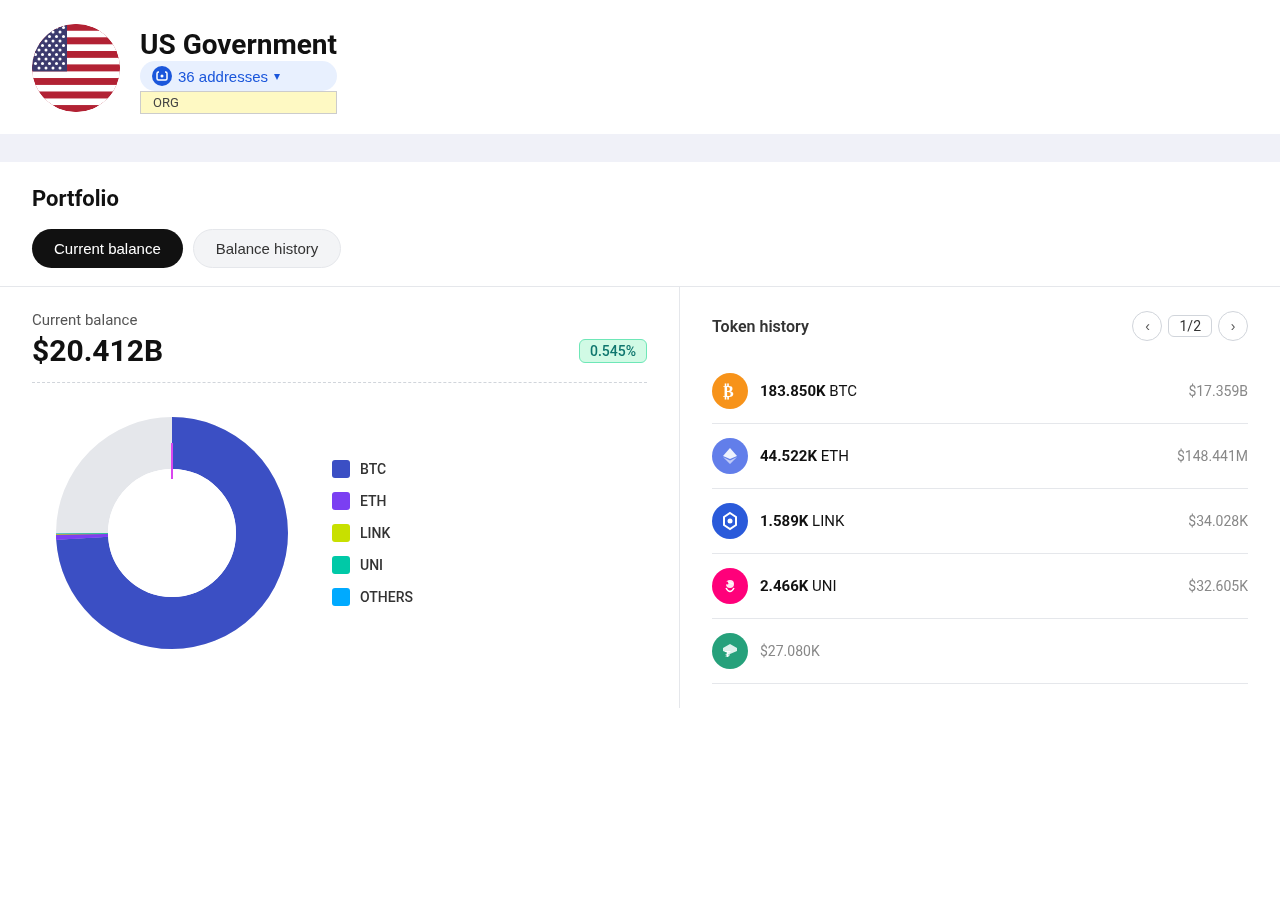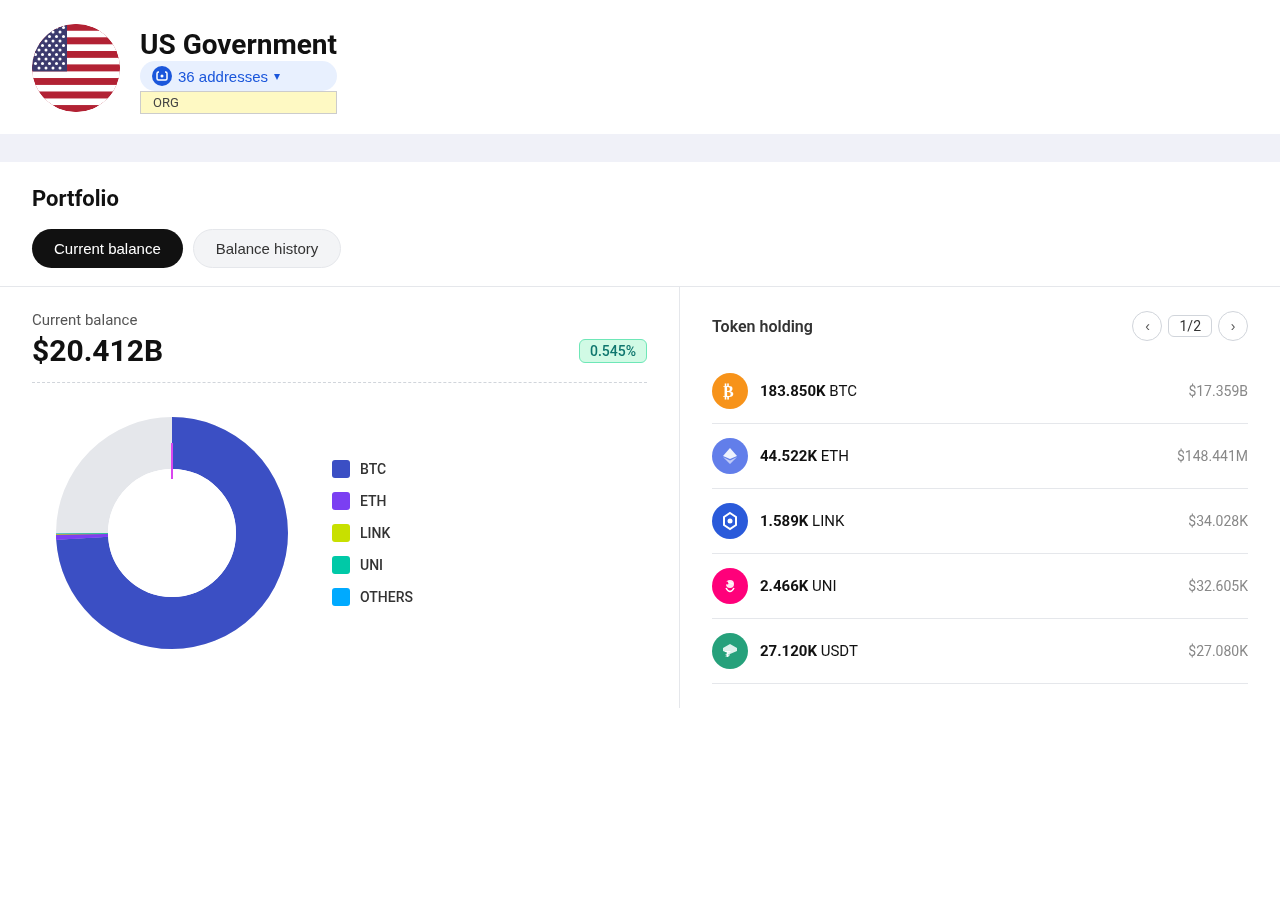--- a/index.html
+++ b/index.html
@@ -444,21 +444,21 @@
         <div class="legend-item">
           <div class="legend-color" style="background:#00aaff;"></div>
           <span>OTHERS</span>
         </div>
       </div>
     </div>
   </div>
 
   <div class="right-panel">
     <div class="token-header">
-      <span class="token-title">Token holding</span>
+      <span class="token-title">Token history</span>
       <div class="pagination">
         <button class="page-btn">‹</button>
         <span class="page-indicator">1/2</span>
         <button class="page-btn">›</button>
       </div>
     </div>
 
     <div class="token-list">
 
       <div class="token-row">
@@ -514,22 +514,19 @@
         <span class="token-value">$32.605K</span>
       </div>
 
       <div class="token-row">
         <div class="token-icon usdt">
           <svg width="22" height="22" viewBox="0 0 22 22" fill="none">
             <path d="M11 4L18 8V11L11 14L4 11V8L11 4Z" fill="white" opacity="0.85"></path>
             <text x="6" y="17" font-size="9" fill="white" font-weight="700">₮</text>
           </svg>
         </div>
-        <span class="token-amount-name">
-          <strong>27.120K</strong> <span>USDT</span>
-        </span>
         <span class="token-value">$27.080K</span>
       </div>
 
     </div>
   </div>
 
 </div>
 
 </body></html>

